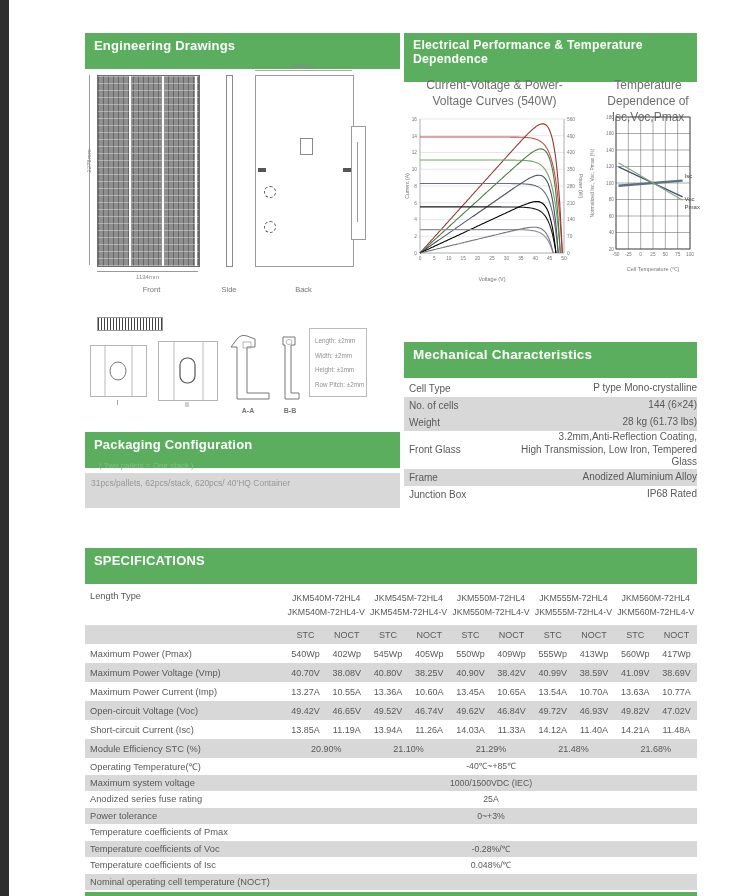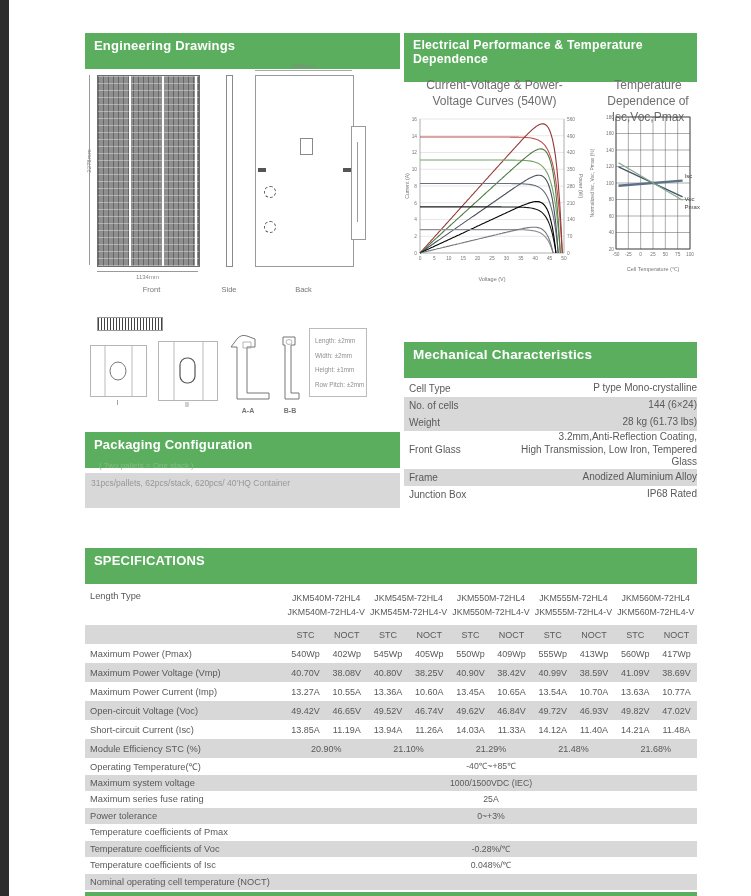--- a/index.html
+++ b/index.html
@@ -409,21 +409,21 @@
         </div>
         <div class="srow frow">
           <div class="slabel">Operating Temperature(℃)</div>
           <div class="scell span10">-40℃~+85℃</div>
         </div>
         <div class="srow frow alt">
           <div class="slabel">Maximum system voltage</div>
           <div class="scell span10">1000/1500VDC (IEC)</div>
         </div>
         <div class="srow frow">
-          <div class="slabel">Maximum series fuse rating</div>
+          <div class="slabel">Anodized series fuse rating</div>
           <div class="scell span10">25A</div>
         </div>
         <div class="srow frow alt">
           <div class="slabel">Power tolerance</div>
           <div class="scell span10">0~+3%</div>
         </div>
         <div class="srow frow">
           <div class="slabel">Temperature coefficients of Pmax</div>
         </div>
         <div class="srow frow alt">

